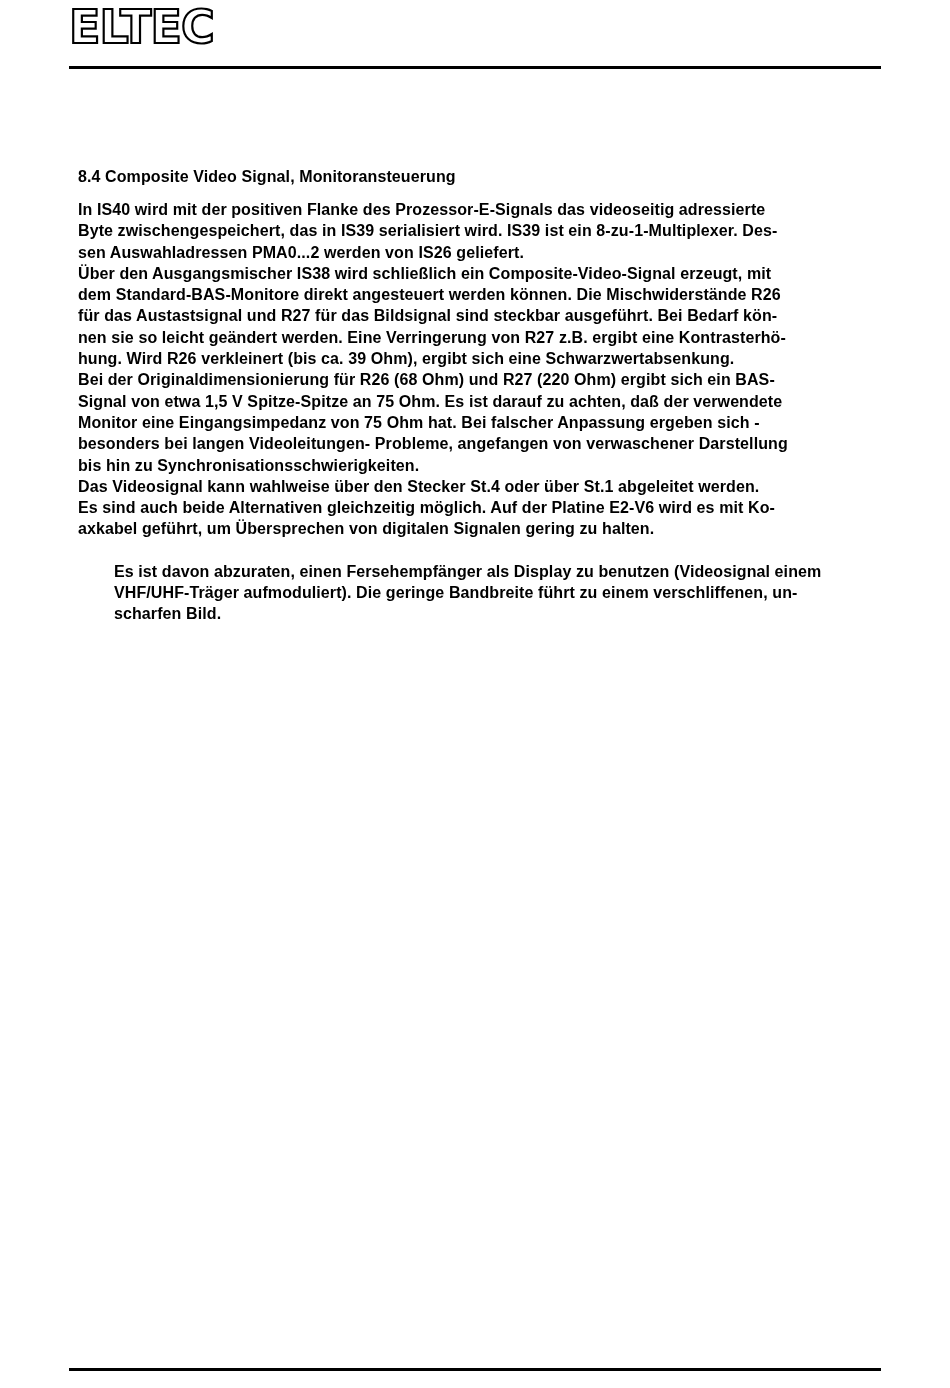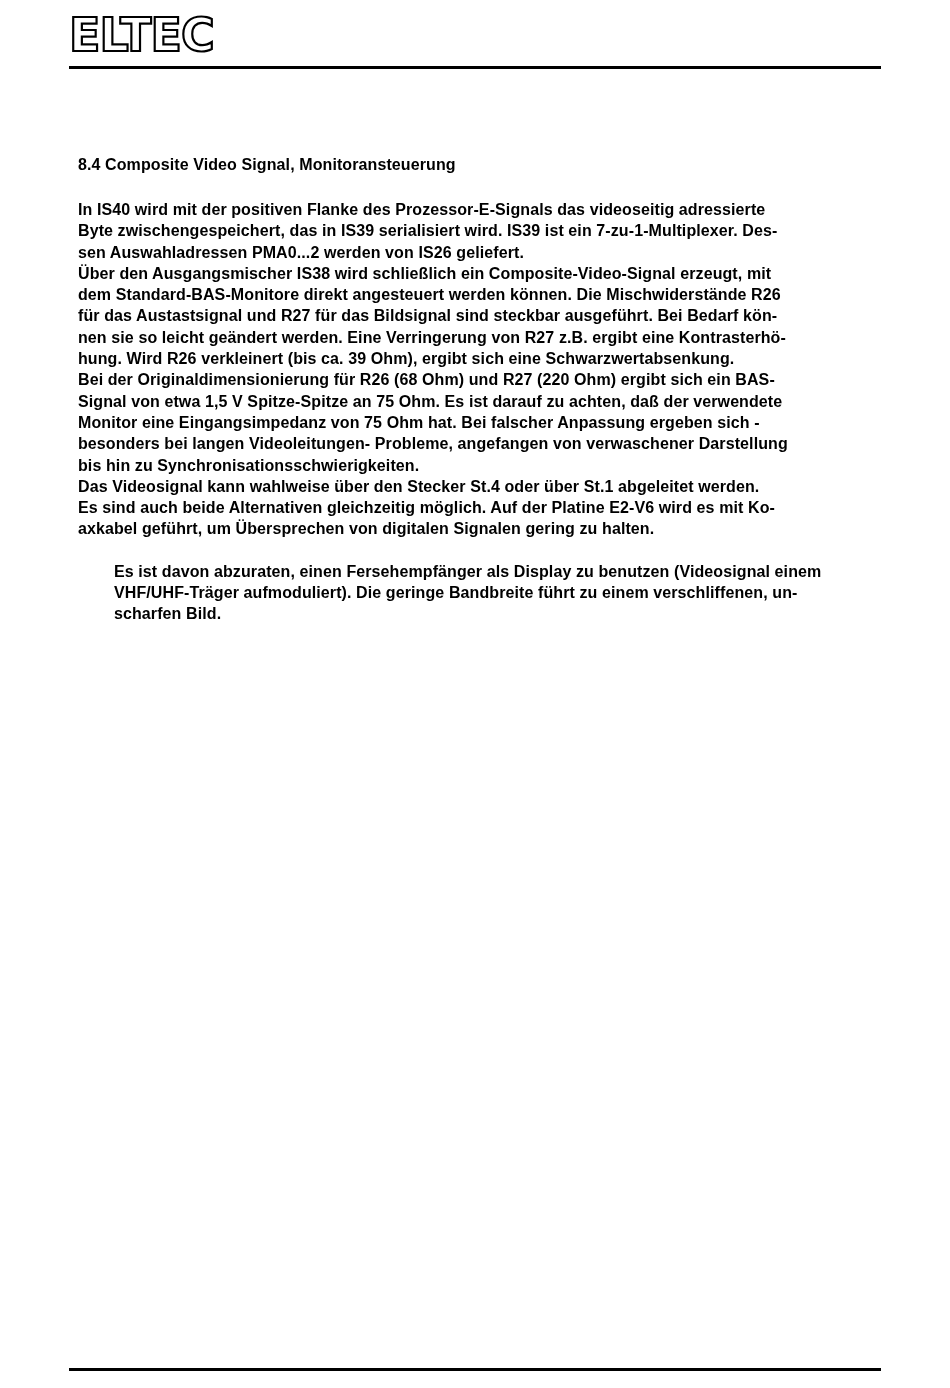--- a/index.html
+++ b/index.html
@@ -16,21 +16,21 @@
     overflow: hidden;
   }
   .page {
     position: absolute;
     inset: 0;
     background: #ffffff;
   }
   .logo {
     position: absolute;
     left: 66px;
-    top: 8px;
+    top: 0;
     width: 210px;
     height: 54px;
     text-align: center;
   }
   .logo svg text {
     font-family: "DejaVu Sans", sans-serif;
     font-weight: bold;
   }
   .rule {
     position: absolute;
@@ -44,21 +44,21 @@
   }
   .rule-bottom {
     left: 69px;
     top: 1368px;
     width: 812px;
     height: 3px;
   }
   .heading {
     position: absolute;
     left: 78px;
-    top: 156px;
+    top: 168px;
     font-size: 16px;
     font-weight: bold;
     letter-spacing: 0.1px;
     white-space: pre;
   }
   .body-text {
     position: absolute;
     left: 78px;
     top: 199px;
     width: 860px;
@@ -86,21 +86,21 @@
       <text x="3" y="43" font-size="46" letter-spacing="-1" fill="#ffffff" stroke="#000000" stroke-width="2.2">ELTEC</text>
     </svg>
   </div>
 
   <div class="rule rule-top"></div>
 
   <div class="heading">8.4 Composite Video Signal, Monitoransteuerung</div>
 
   <div class="body-text">
     <p>In IS40 wird mit der positiven Flanke des Prozessor-E-Signals das videoseitig adressierte
-Byte zwischengespeichert, das in IS39 serialisiert wird. IS39 ist ein 7-zu-1-Multiplexer. Des-
+Byte zwischengespeichert, das in IS39 serialisiert wird. IS39 ist ein 8-zu-1-Multiplexer. Des-
 sen Auswahladressen PMA0...2 werden von IS26 geliefert.</p>
     <p>Über den Ausgangsmischer IS38 wird schließlich ein Composite-Video-Signal erzeugt, mit
 dem Standard-BAS-Monitore direkt angesteuert werden können. Die Mischwiderstände R26
 für das Austastsignal und R27 für das Bildsignal sind steckbar ausgeführt. Bei Bedarf kön-
 nen sie so leicht geändert werden. Eine Verringerung von R27 z.B. ergibt eine Kontrasterhö-
 hung. Wird R26 verkleinert (bis ca. 39 Ohm), ergibt sich eine Schwarzwertabsenkung.</p>
     <p>Bei der Originaldimensionierung für R26 (68 Ohm) und R27 (220 Ohm) ergibt sich ein BAS-
 Signal von etwa 1,5 V Spitze-Spitze an 75 Ohm. Es ist darauf zu achten, daß der verwendete
 Monitor eine Eingangsimpedanz von 75 Ohm hat. Bei falscher Anpassung ergeben sich -
 besonders bei langen Videoleitungen- Probleme, angefangen von verwaschener Darstellung

